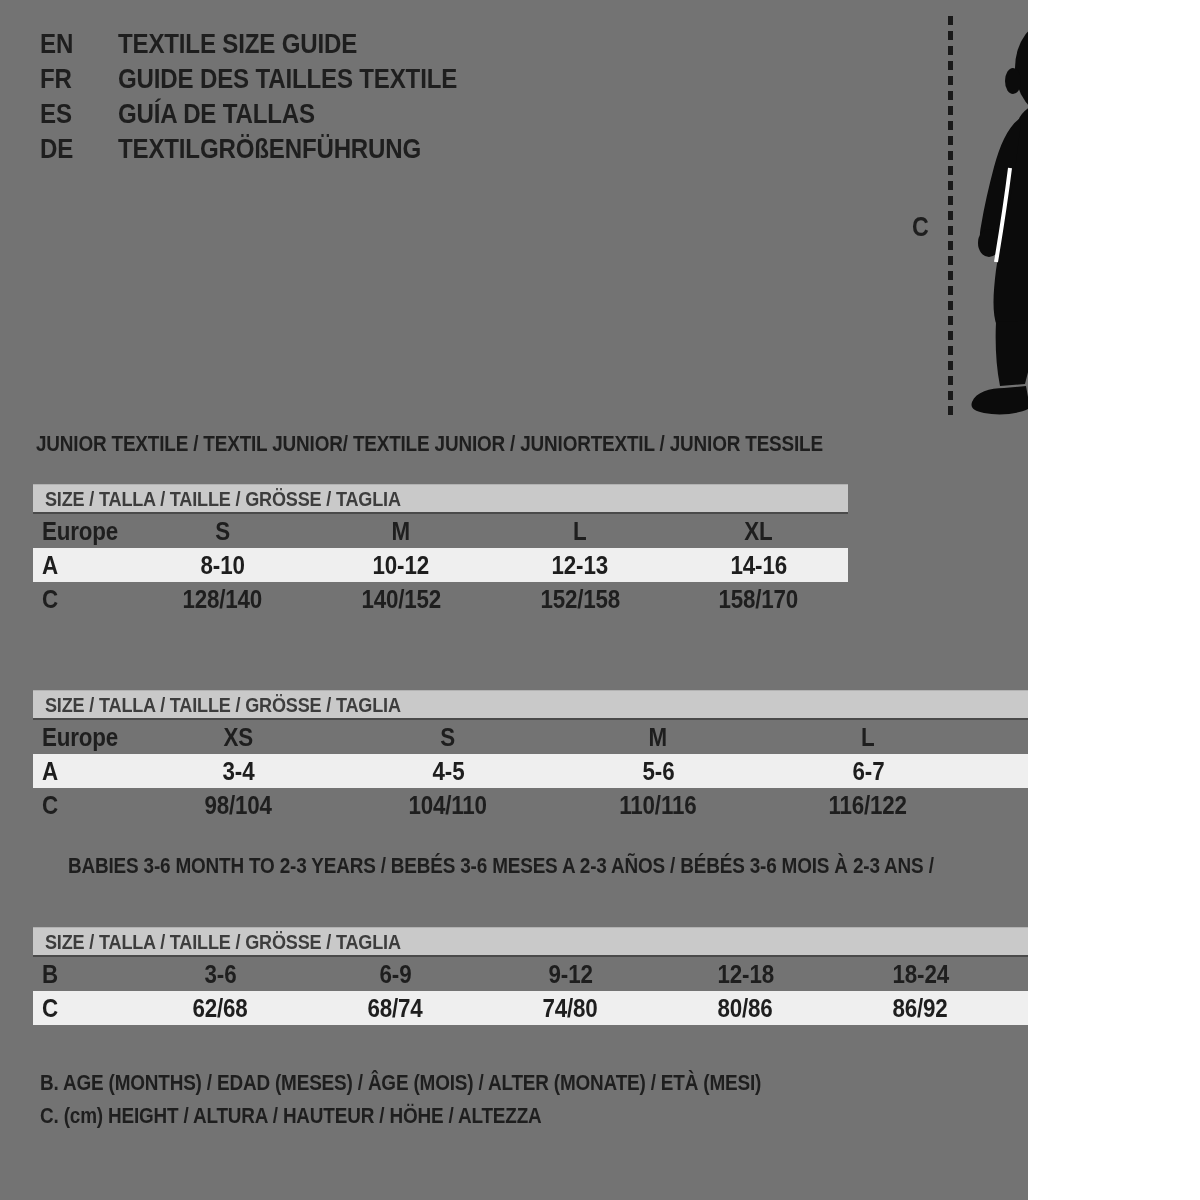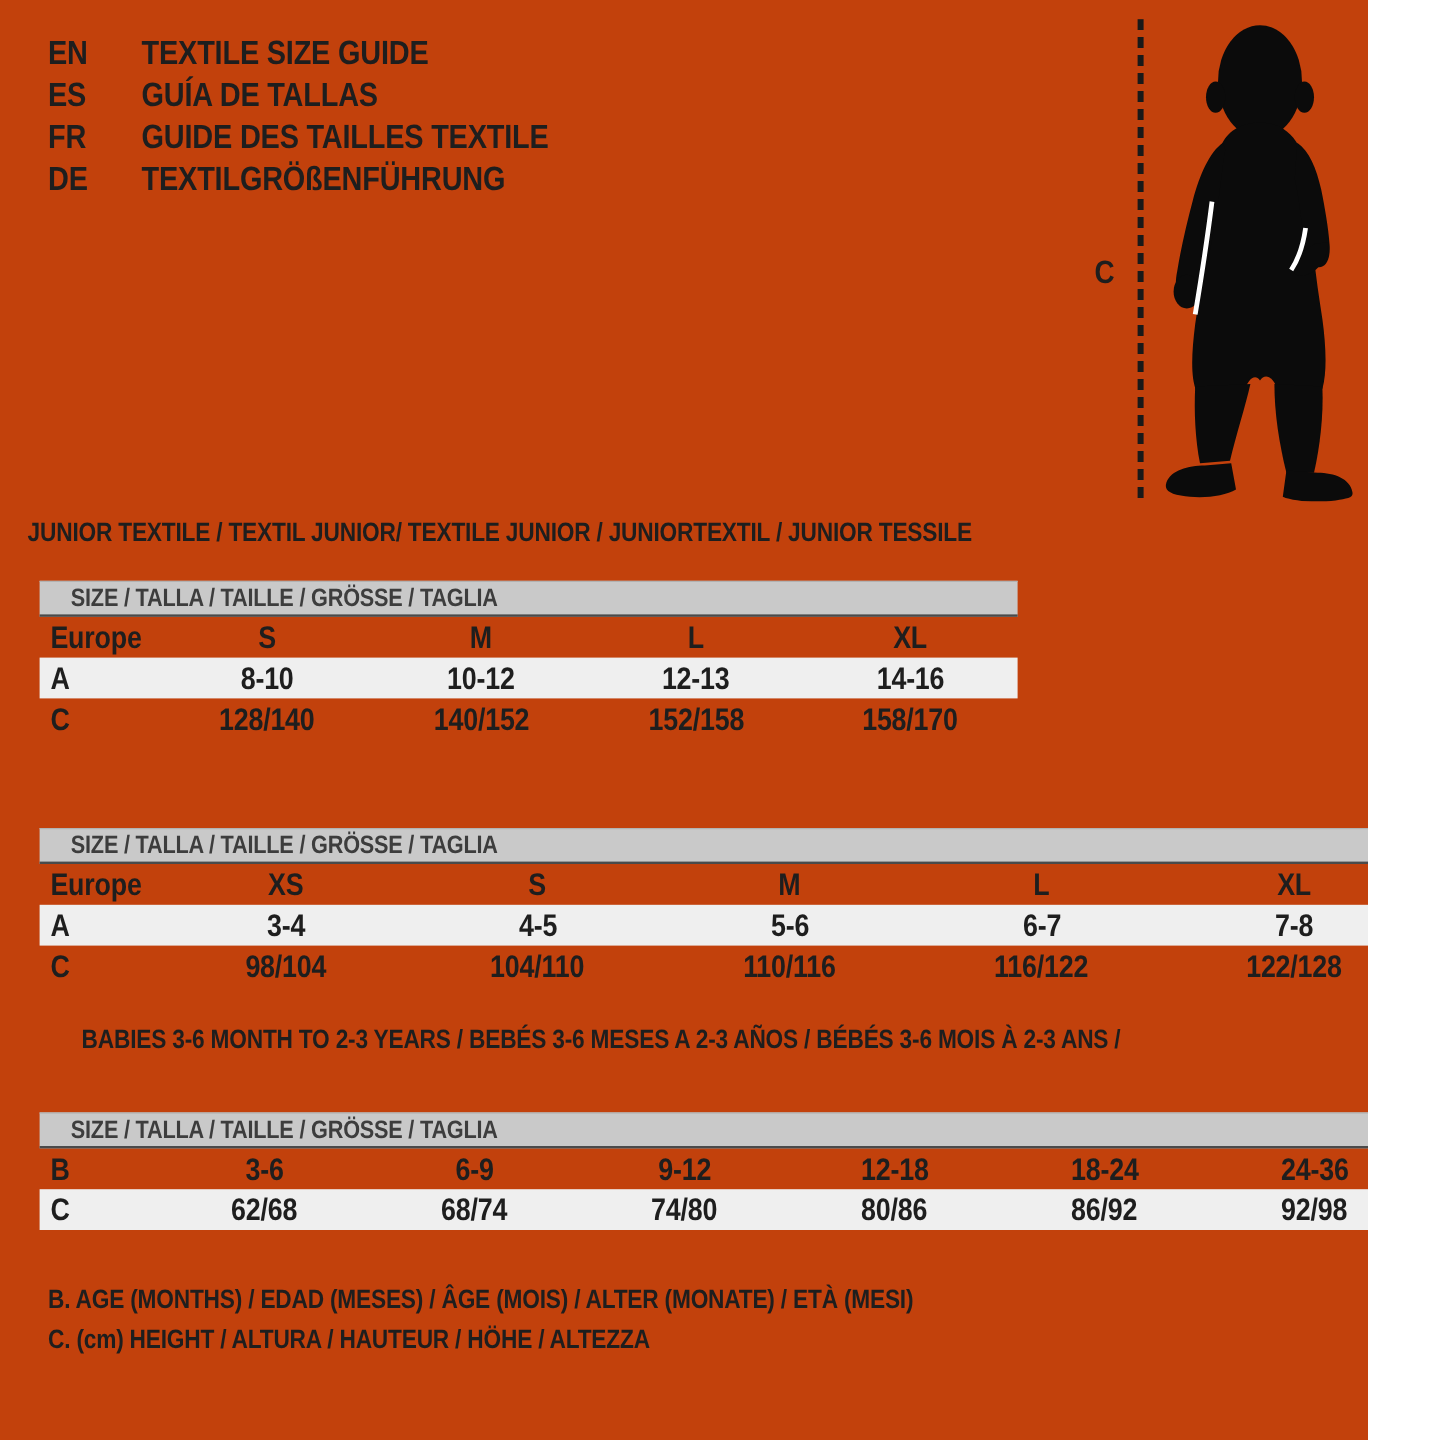--- a/index.html
+++ b/index.html
@@ -1,20 +1,20 @@
 <!DOCTYPE html>
 <html><head>
 <meta charset="utf-8">
 <style>
   html, body { margin: 0; padding: 0; background: #ffffff; }
   #canvas {
     position: relative;
-    width: 1140px;
+    width: 1028px;
     height: 1200px;
-    background: #c2410c;
+    background: #737373;
     overflow: hidden;
     font-family: "Liberation Sans", sans-serif;
     font-weight: 700;
     color: #1e1e1e;
   }
   .abs { position: absolute; }
 
   
   .cond  { display: inline-block; transform: scaleX(0.86); transform-origin: 0 50%; white-space: nowrap; letter-spacing: -0.2px; }
   .condc { display: inline-block; transform: scaleX(0.86); transform-origin: 50% 50%; white-space: nowrap; letter-spacing: -0.2px; }
@@ -27,32 +27,32 @@
   
   .c-label { left: 912px; top: 212px; font-size: 27px; }
   .measure-line {
     left: 948px; top: 16px; width: 5px; height: 402px;
     background: repeating-linear-gradient(to bottom, #191919 0px, #191919 9px, rgba(0,0,0,0) 9px, rgba(0,0,0,0) 15px);
   }
   .silhouette { left: 962px; top: 18px; }
 
   
   .sec-title { font-size: 22px; }
-  .title-junior   { left: 23px; top: 431px; }
+  .title-junior   { left: 36px; top: 431px; }
   .title-children { left: 40px; top: 640px; }
   .title-babies   { left: 40px; top: 849px; line-height: 33px; margin-left: 28px; }
   .sub-a { font-size: 0.62em; vertical-align: -0.28em; }
 
   
   .size-table { border-collapse: collapse; }
   .tbl-1 { left: 33px; top: 484px; width: 815px; }
   .tbl-2 { left: 33px; top: 690px; width: 1150px; }
   .tbl-3 { left: 33px; top: 927px; width: 1150px; }
   .size-bar {
-    height: 27px; display: flex; align-items: center; padding-left: 26px;
+    height: 27px; display: flex; align-items: center; padding-left: 12px;
     background: #c9c9c9; color: #3d3d3d; font-size: 21px;
     border-top: 1px solid #b2b2b2; border-bottom: 2px solid #4a4a4a;
   }
   .trow { display: grid; align-items: center; height: 34px; font-size: 26px; }
   .cols-4 { grid-template-columns: 100px repeat(4, 1fr); }
   .cols-5 { grid-template-columns: 100px repeat(5, 1fr); }
   .cols-6 { grid-template-columns: 100px repeat(6, 1fr); }
   .trow.shaded { background: #efefef; }
   .label-cell { padding-left: 9px; text-align: left; }
   .data-cell { text-align: center; }
@@ -65,26 +65,26 @@
 <body>
 
 <div id="canvas">
 
   <div class="abs lang-block">
     <div class="lang-row">
       <span class="lang-code"><span class="cond">EN</span></span>
       <span class="cond">TEXTILE SIZE GUIDE</span>
     </div>
     <div class="lang-row">
+      <span class="lang-code"><span class="cond">FR</span></span>
+      <span class="cond">GUIDE DES TAILLES TEXTILE</span>
+    </div>
+    <div class="lang-row">
       <span class="lang-code"><span class="cond">ES</span></span>
       <span class="cond">GUÍA DE TALLAS</span>
-    </div>
-    <div class="lang-row">
-      <span class="lang-code"><span class="cond">FR</span></span>
-      <span class="cond">GUIDE DES TAILLES TEXTILE</span>
     </div>
     <div class="lang-row">
       <span class="lang-code"><span class="cond">DE</span></span>
       <span class="cond">TEXTILGRÖßENFÜHRUNG</span>
     </div>
   </div>
 
   <span class="abs c-label"><span class="cond">C</span></span>
   <div class="abs measure-line"></div>
 

